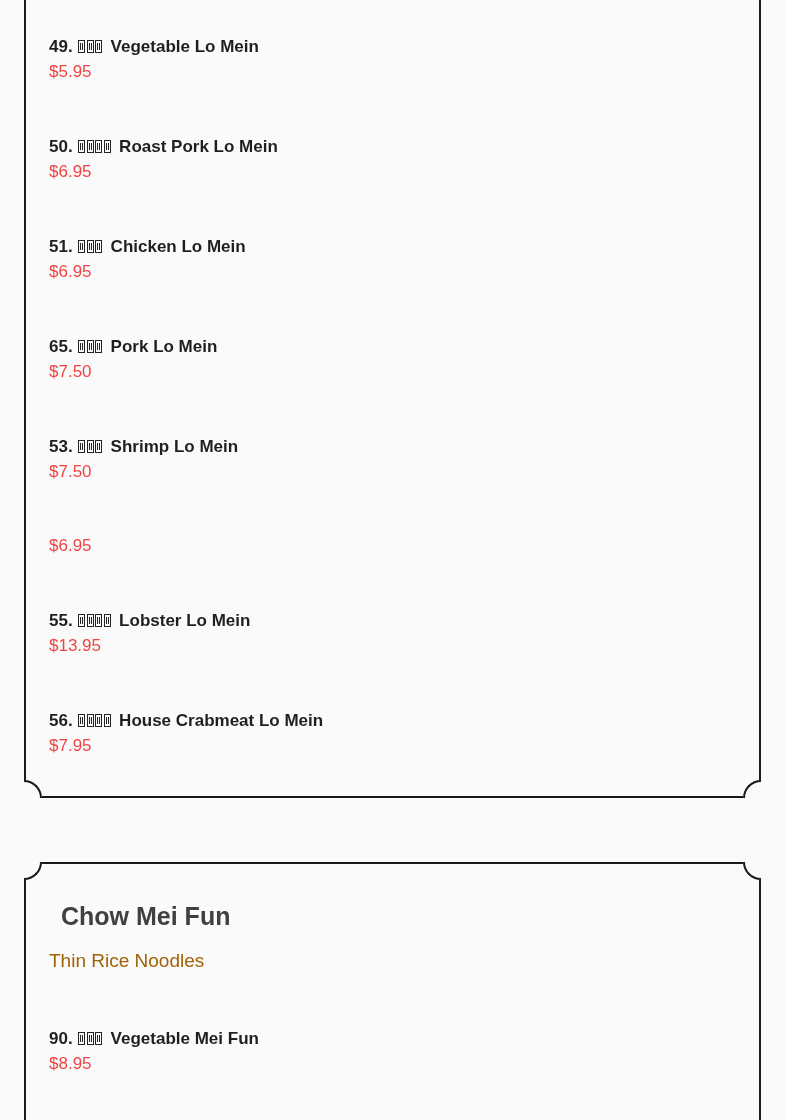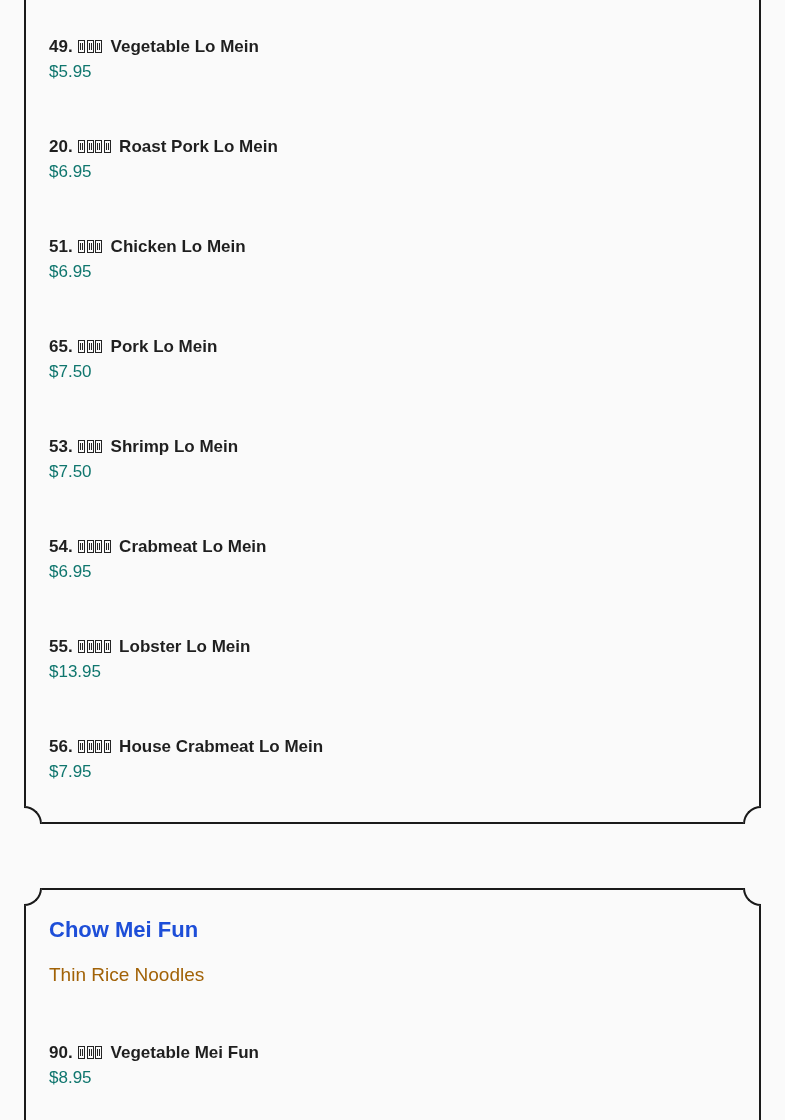--- a/index.html
+++ b/index.html
@@ -22,28 +22,28 @@
   .f-tl{top:0;left:0;border-bottom-right-radius:100%;border-right:2px solid #1a1a1a;border-bottom:2px solid #1a1a1a;}
   .f-tr{top:0;right:0;border-bottom-left-radius:100%;border-left:2px solid #1a1a1a;border-bottom:2px solid #1a1a1a;}
   .f-bl{bottom:0;left:0;border-top-right-radius:100%;border-top:2px solid #1a1a1a;border-right:2px solid #1a1a1a;}
   .f-br{bottom:0;right:0;border-top-left-radius:100%;border-top:2px solid #1a1a1a;border-left:2px solid #1a1a1a;}
 
   
   .card-lomein{margin-top:-60px;padding:94px 25px 40px 25px;}
   .card-meifun{margin-top:64px;padding:26px 25px 80px 25px;}
 
   
-  .section-title{font-size:22px;line-height:32px;font-weight:700;color:#1d4ed8;margin:0;}
+  .section-title{font-size:25px;line-height:32px;font-weight:700;color:#404040;margin:12px;}
   .section-subtitle{font-size:19px;line-height:26px;font-weight:400;color:#a16207;margin:16px 0 0 0;}
   .items{margin:0;}
   .card-meifun .items{margin-top:52px;}
   .menu-item{margin:0 0 50px 0;}
   .items .menu-item:last-child{margin-bottom:0;}
   .item-title{font-size:17px;line-height:26px;font-weight:700;color:#1f1f1f;}
-  .item-price{font-size:17px;line-height:24px;font-weight:400;color:#0f766e;}
+  .item-price{font-size:17px;line-height:24px;font-weight:400;color:#ef4444;}
 
   
   .tofu-group{display:inline-block;margin:0 2px 0 1px;}
   .tofu{
     display:inline-block;width:7px;height:13px;box-sizing:border-box;
     border:1px solid #242424;margin-right:1.5px;vertical-align:-1px;
     background-image:linear-gradient(#242424,#242424),linear-gradient(#242424,#242424);
     background-repeat:no-repeat;background-size:1px 7px,1px 7px;
     background-position:1px 2px,3px 2px;
   }
@@ -64,21 +64,21 @@
     <div class="item-title">
       <span>49.</span>
       <span class="tofu-group"><span class="tofu"></span><span class="tofu"></span><span class="tofu"></span></span>
       <span>Vegetable Lo Mein</span>
     </div>
     <div class="item-price">$5.95</div>
   </div>
 
   <div class="menu-item">
     <div class="item-title">
-      <span>20.</span>
+      <span>50.</span>
       <span class="tofu-group"><span class="tofu"></span><span class="tofu"></span><span class="tofu"></span><span class="tofu"></span></span>
       <span>Roast Pork Lo Mein</span>
     </div>
     <div class="item-price">$6.95</div>
   </div>
 
   <div class="menu-item">
     <div class="item-title">
       <span>51.</span>
       <span class="tofu-group"><span class="tofu"></span><span class="tofu"></span><span class="tofu"></span></span>
@@ -99,25 +99,20 @@
   <div class="menu-item">
     <div class="item-title">
       <span>53.</span>
       <span class="tofu-group"><span class="tofu"></span><span class="tofu"></span><span class="tofu"></span></span>
       <span>Shrimp Lo Mein</span>
     </div>
     <div class="item-price">$7.50</div>
   </div>
 
   <div class="menu-item">
-    <div class="item-title">
-      <span>54.</span>
-      <span class="tofu-group"><span class="tofu"></span><span class="tofu"></span><span class="tofu"></span><span class="tofu"></span></span>
-      <span>Crabmeat Lo Mein</span>
-    </div>
     <div class="item-price">$6.95</div>
   </div>
 
   <div class="menu-item">
     <div class="item-title">
       <span>55.</span>
       <span class="tofu-group"><span class="tofu"></span><span class="tofu"></span><span class="tofu"></span><span class="tofu"></span></span>
       <span>Lobster Lo Mein</span>
     </div>
     <div class="item-price">$13.95</div>

